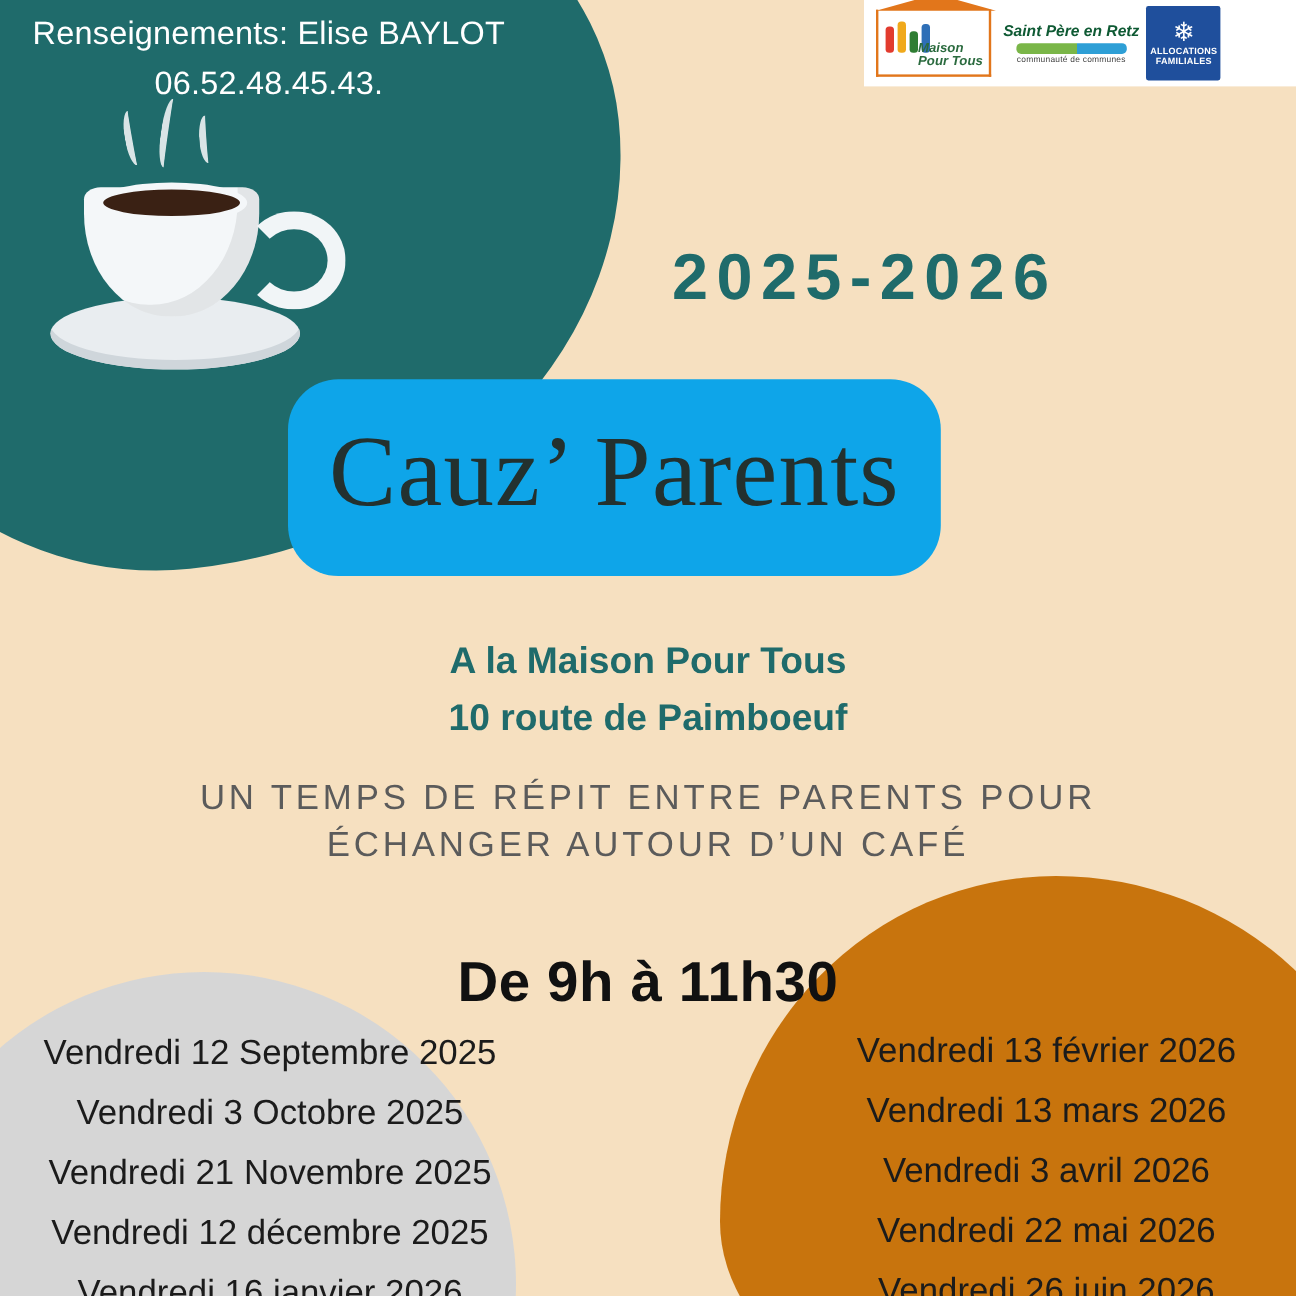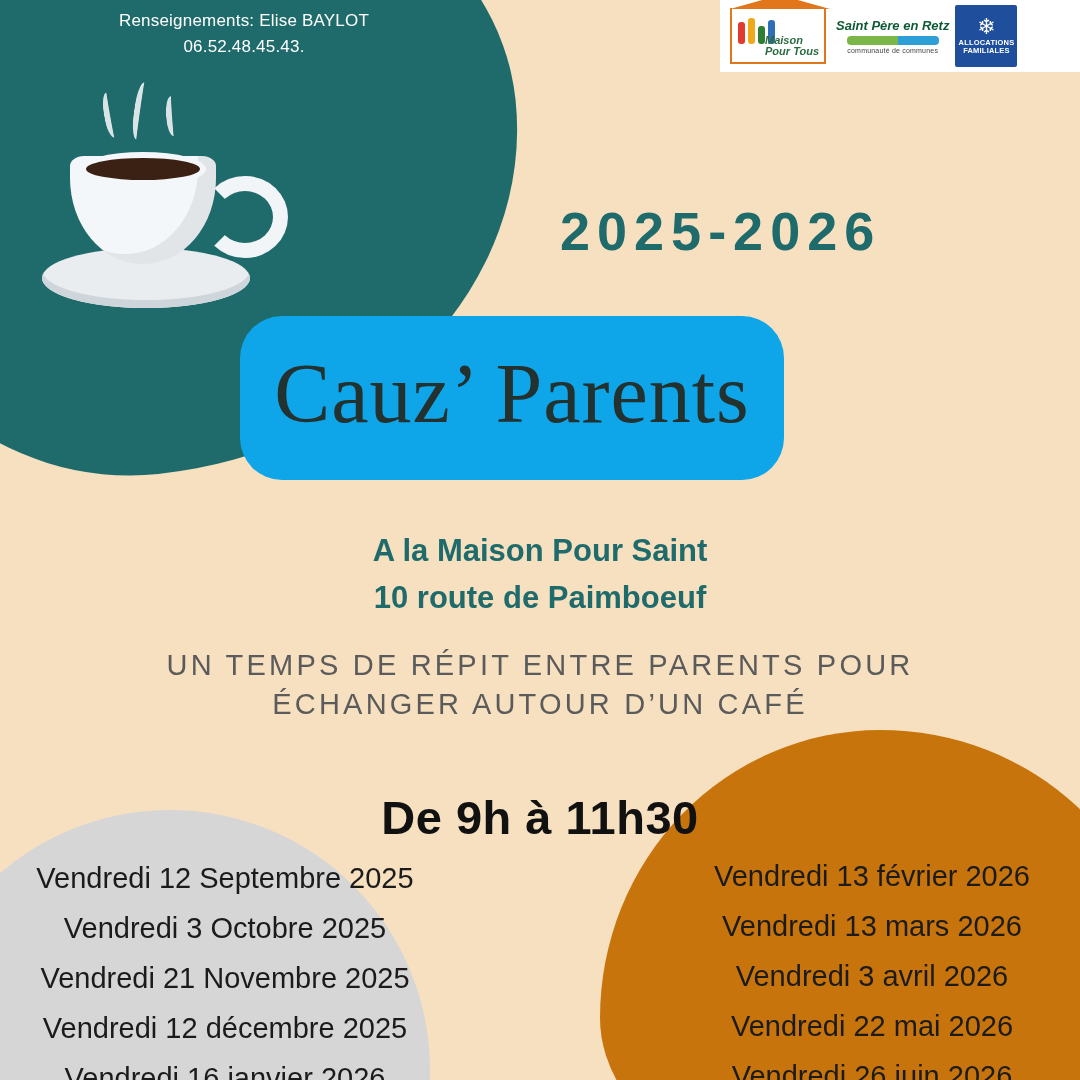--- a/index.html
+++ b/index.html
@@ -47,26 +47,26 @@
     bottom: -130px;
     width: 560px;
     height: 480px;
     background: #c8740d;
     border-radius: 50% 50% 45% 55% / 60% 55% 45% 40%;
   }
 
   
   .contact {
     position: absolute;
-    left: 44px;
+    left: 24px;
     top: 8px;
     width: 400px;
     text-align: center;
     color: #ffffff;
-    font-size: 17px;
+    font-size: 27px;
     line-height: 1.5;
     letter-spacing: .2px;
   }
 
   .free-block {
     position: absolute;
     left: 476px;
     top: 12px;
     width: 260px;
     text-align: center;
@@ -439,21 +439,21 @@
     <div class="handle"></div>
   </div>
 
   <div class="year">2025-2026</div>
 
   <div class="title-banner">
     <div class="title">Cauz’ Parents</div>
   </div>
 
   <div class="place">
-    <div>A la Maison Pour Saint</div>
+    <div>A la Maison Pour Tous</div>
     <div>10 route de Paimboeuf</div>
   </div>
 
   <div class="desc">
     <div>UN TEMPS DE RÉPIT ENTRE PARENTS POUR</div>
     <div>ÉCHANGER  AUTOUR D’UN CAFÉ</div>
   </div>
 
   <div class="hours">De 9h à 11h30</div>
 

